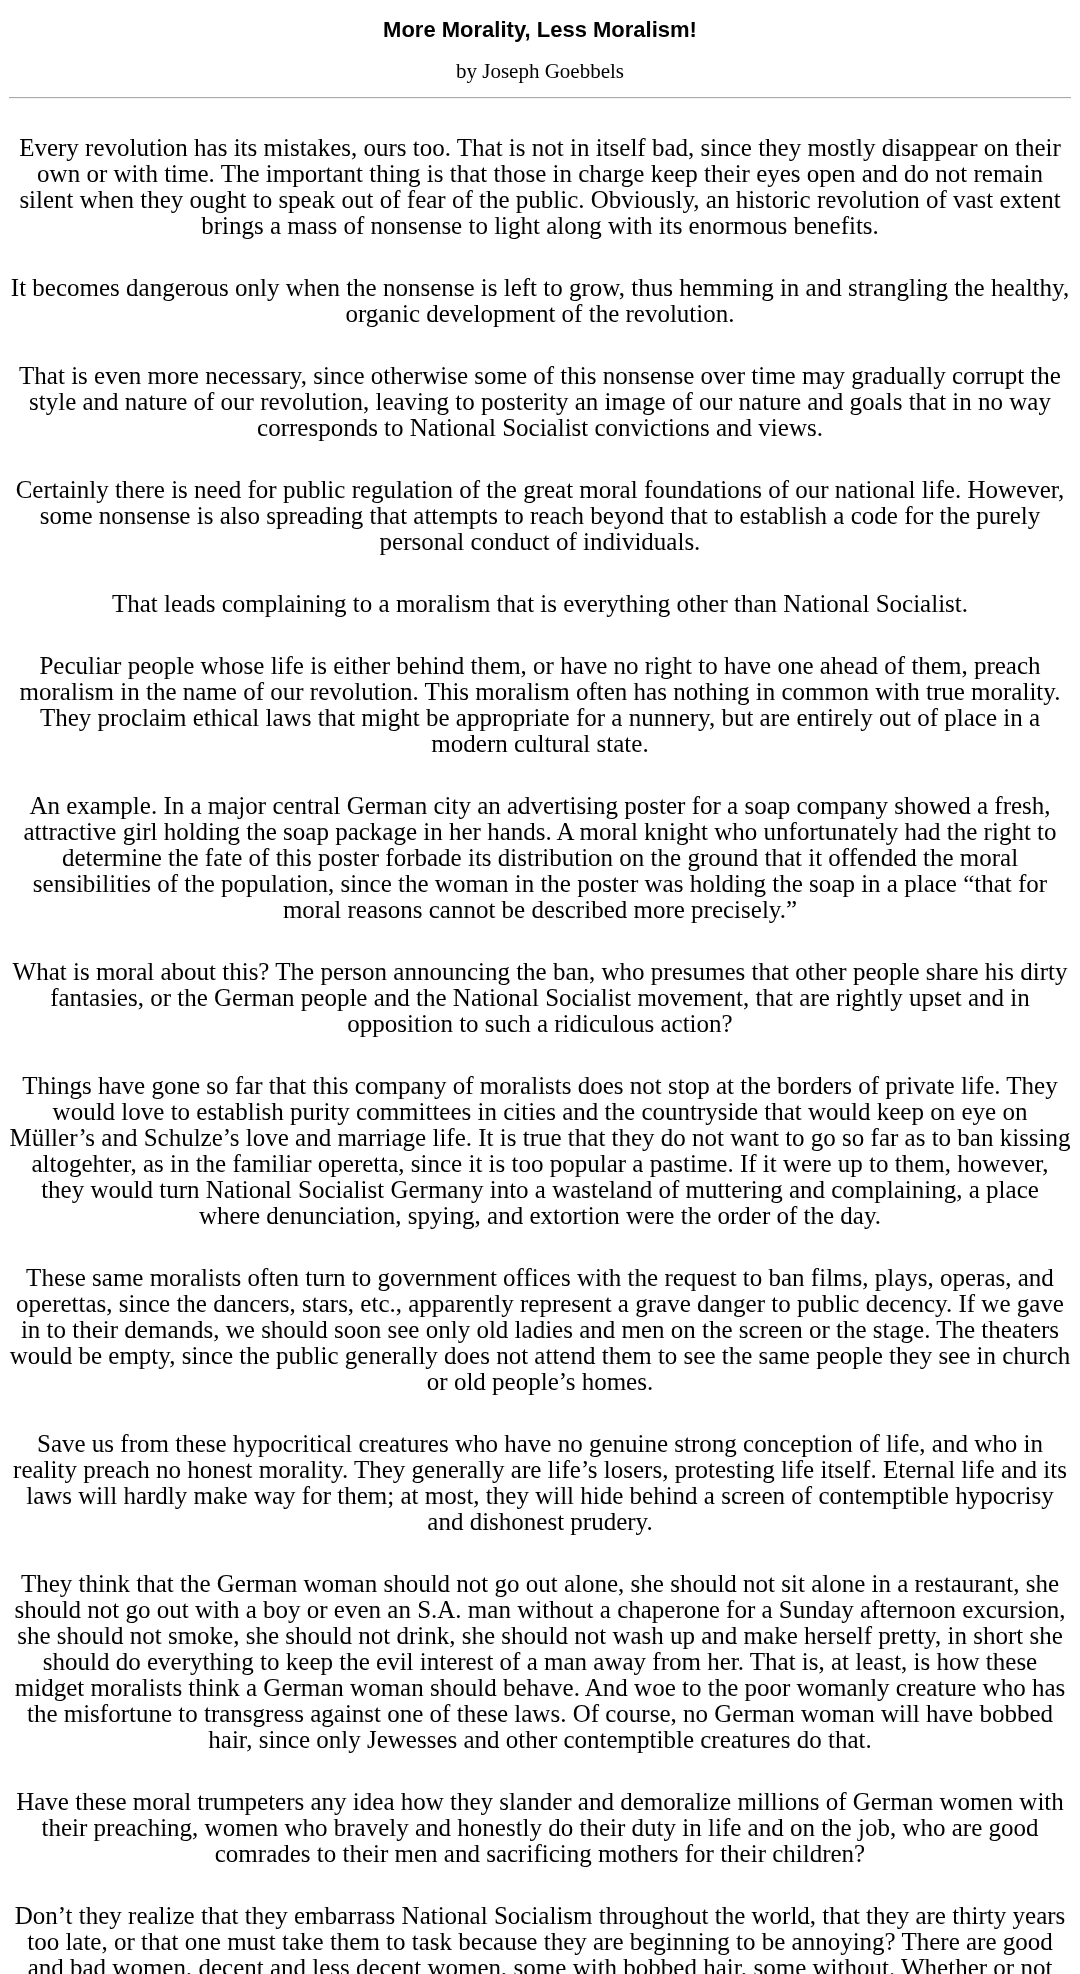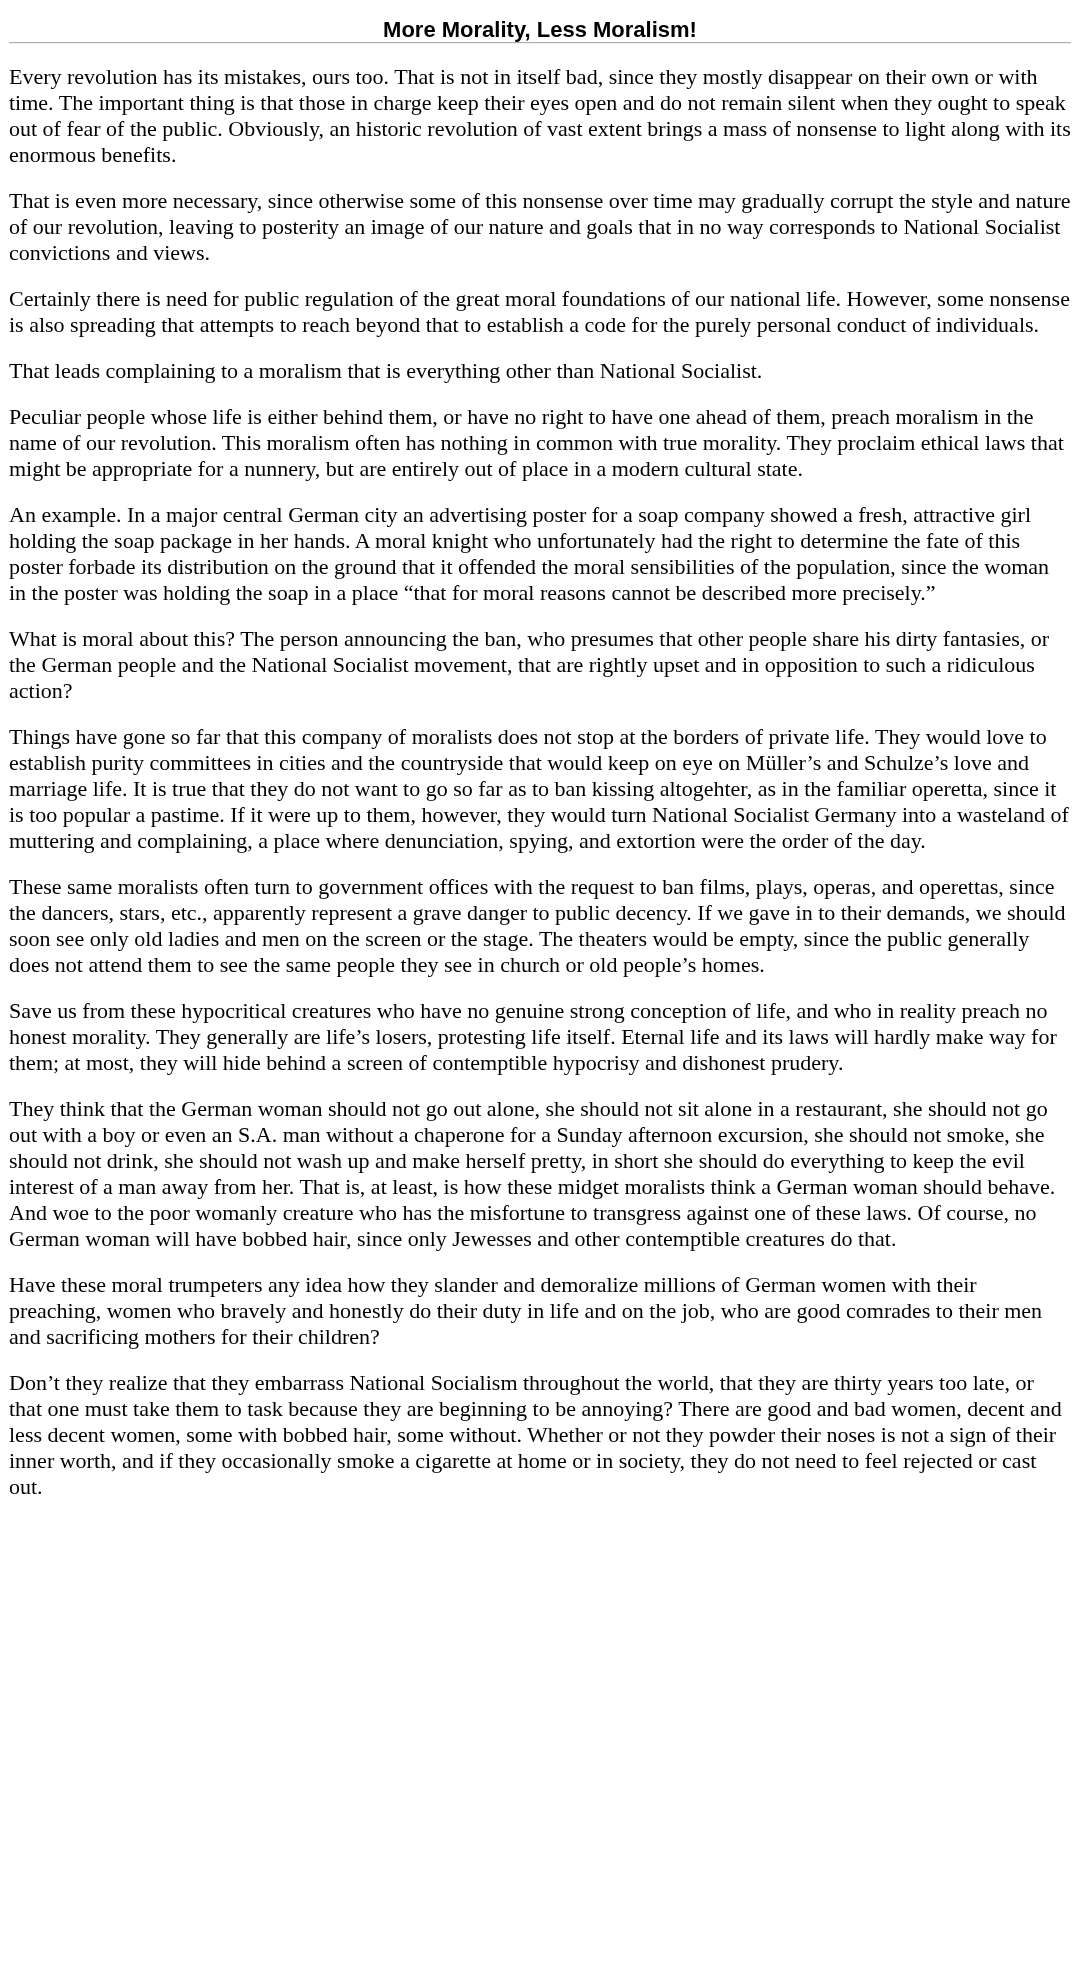--- a/index.html
+++ b/index.html
@@ -32,34 +32,36 @@
     margin: 16px 0 13px 0;
   }
   hr.divider {
     height: 0;
     border: 0;
     border-top: 1px solid #ababab;
     border-bottom: 1px solid #f2f2f2;
     margin: 0;
   }
   .article-body p {
-    font-size: 22px;
+    font-size: 25px;
     line-height: 26px;
-    margin: 20px 0;
-    text-align: left;
+    margin: 36px 0;
+    text-align: center;
   }
 </style>
 </head>
 <body>
 
 <main class="page">
   <h1 class="doc-title">More Morality, Less Moralism!</h1>
+  <p class="byline">by Joseph Goebbels</p>
   <hr class="divider">
   <section class="article-body" id="article-body">
       <p>Every revolution has its mistakes, ours too. That is not in itself bad, since they mostly disappear on their own or with time. The important thing is that those in charge keep their eyes open and do not remain silent when they ought to speak out of fear of the public. Obviously, an historic revolution of vast extent brings a mass of nonsense to light along with its enormous benefits.</p>
+      <p>It becomes dangerous only when the nonsense is left to grow, thus hemming in and strangling the healthy, organic development of the revolution.</p>
       <p>That is even more necessary, since otherwise some of this nonsense over time may gradually corrupt the style and nature of our revolution, leaving to posterity an image of our nature and goals that in no way corresponds to National Socialist convictions and views.</p>
       <p>Certainly there is need for public regulation of the great moral foundations of our national life. However, some nonsense is also spreading that attempts to reach beyond that to establish a code for the purely personal conduct of individuals.</p>
       <p>That leads complaining to a moralism that is everything other than National Socialist.</p>
       <p>Peculiar people whose life is either behind them, or have no right to have one ahead of them, preach moralism in the name of our revolution. This moralism often has nothing in common with true morality. They proclaim ethical laws that might be appropriate for a nunnery, but are entirely out of place in a modern cultural state.</p>
       <p>An example. In a major central German city an advertising poster for a soap company showed a fresh, attractive girl holding the soap package in her hands. A moral knight who unfortunately had the right to determine the fate of this poster forbade its distribution on the ground that it offended the moral sensibilities of the population, since the woman in the poster was holding the soap in a place “that for moral reasons cannot be described more precisely.”</p>
       <p>What is moral about this? The person announcing the ban, who presumes that other people share his dirty fantasies, or the German people and the National Socialist movement, that are rightly upset and in opposition to such a ridiculous action?</p>
       <p>Things have gone so far that this company of moralists does not stop at the borders of private life. They would love to establish purity committees in cities and the countryside that would keep on eye on Müller’s and Schulze’s love and marriage life. It is true that they do not want to go so far as to ban kissing altogehter, as in the familiar operetta, since it is too popular a pastime. If it were up to them, however, they would turn National Socialist Germany into a wasteland of muttering and complaining, a place where denunciation, spying, and extortion were the order of the day.</p>
       <p>These same moralists often turn to government offices with the request to ban films, plays, operas, and operettas, since the dancers, stars, etc., apparently represent a grave danger to public decency. If we gave in to their demands, we should soon see only old ladies and men on the screen or the stage. The theaters would be empty, since the public generally does not attend them to see the same people they see in church or old people’s homes.</p>
       <p>Save us from these hypocritical creatures who have no genuine strong conception of life, and who in reality preach no honest morality. They generally are life’s losers, protesting life itself. Eternal life and its laws will hardly make way for them; at most, they will hide behind a screen of contemptible hypocrisy and dishonest prudery.</p>
       <p>They think that the German woman should not go out alone, she should not sit alone in a restaurant, she should not go out with a boy or even an S.A. man without a chaperone for a Sunday afternoon excursion, she should not smoke, she should not drink, she should not wash up and make herself pretty, in short she should do everything to keep the evil interest of a man away from her. That is, at least, is how these midget moralists think a German woman should behave. And woe to the poor womanly creature who has the misfortune to transgress against one of these laws. Of course, no German woman will have bobbed hair, since only Jewesses and other contemptible creatures do that.</p>

